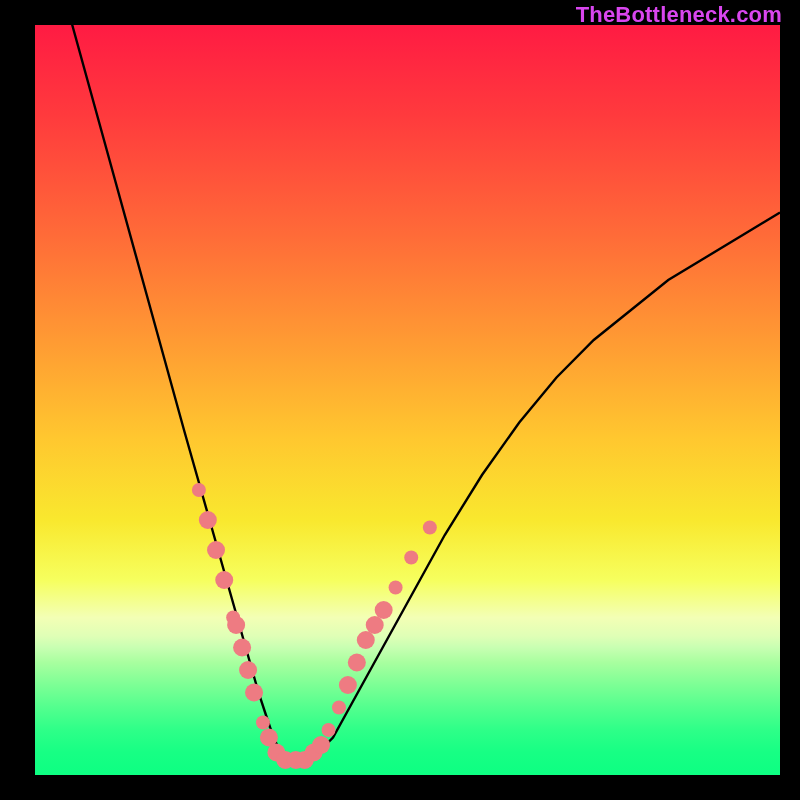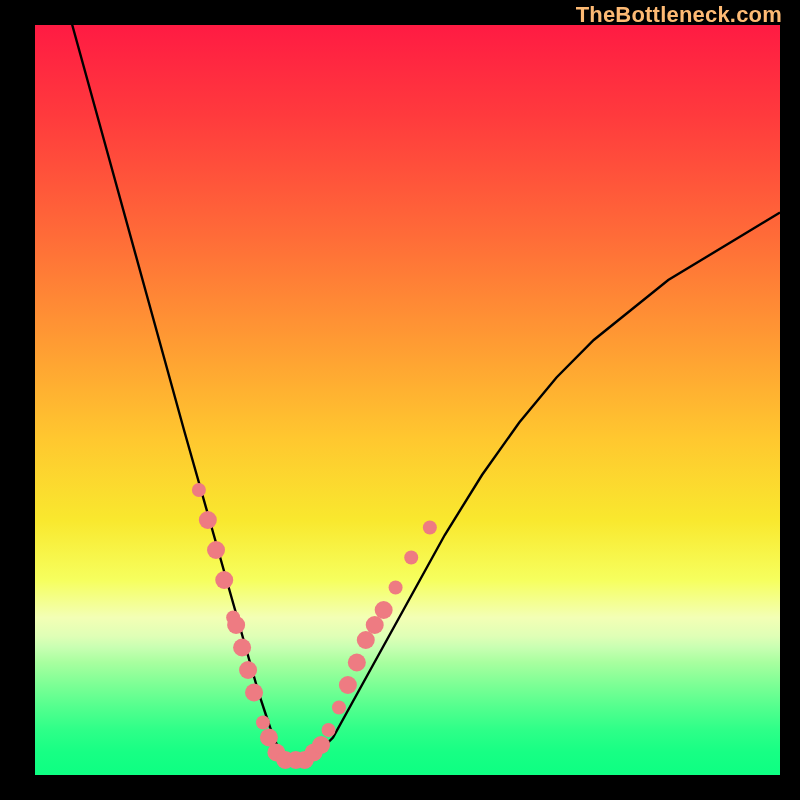--- a/index.html
+++ b/index.html
@@ -44,21 +44,21 @@
     );
     overflow: visible;
   }
   .watermark {
     position: absolute;
     top: 2px;
     right: 18px;
     font-family: Arial, Helvetica, sans-serif;
     font-size: 22px;
     font-weight: 600;
-    color: #fdba74;
+    color: #d946ef;
     letter-spacing: 0.2px;
   }
   svg.curve {
     position: absolute;
     left: 0;
     top: 0;
     width: 745px;
     height: 750px;
     overflow: visible;
   }

